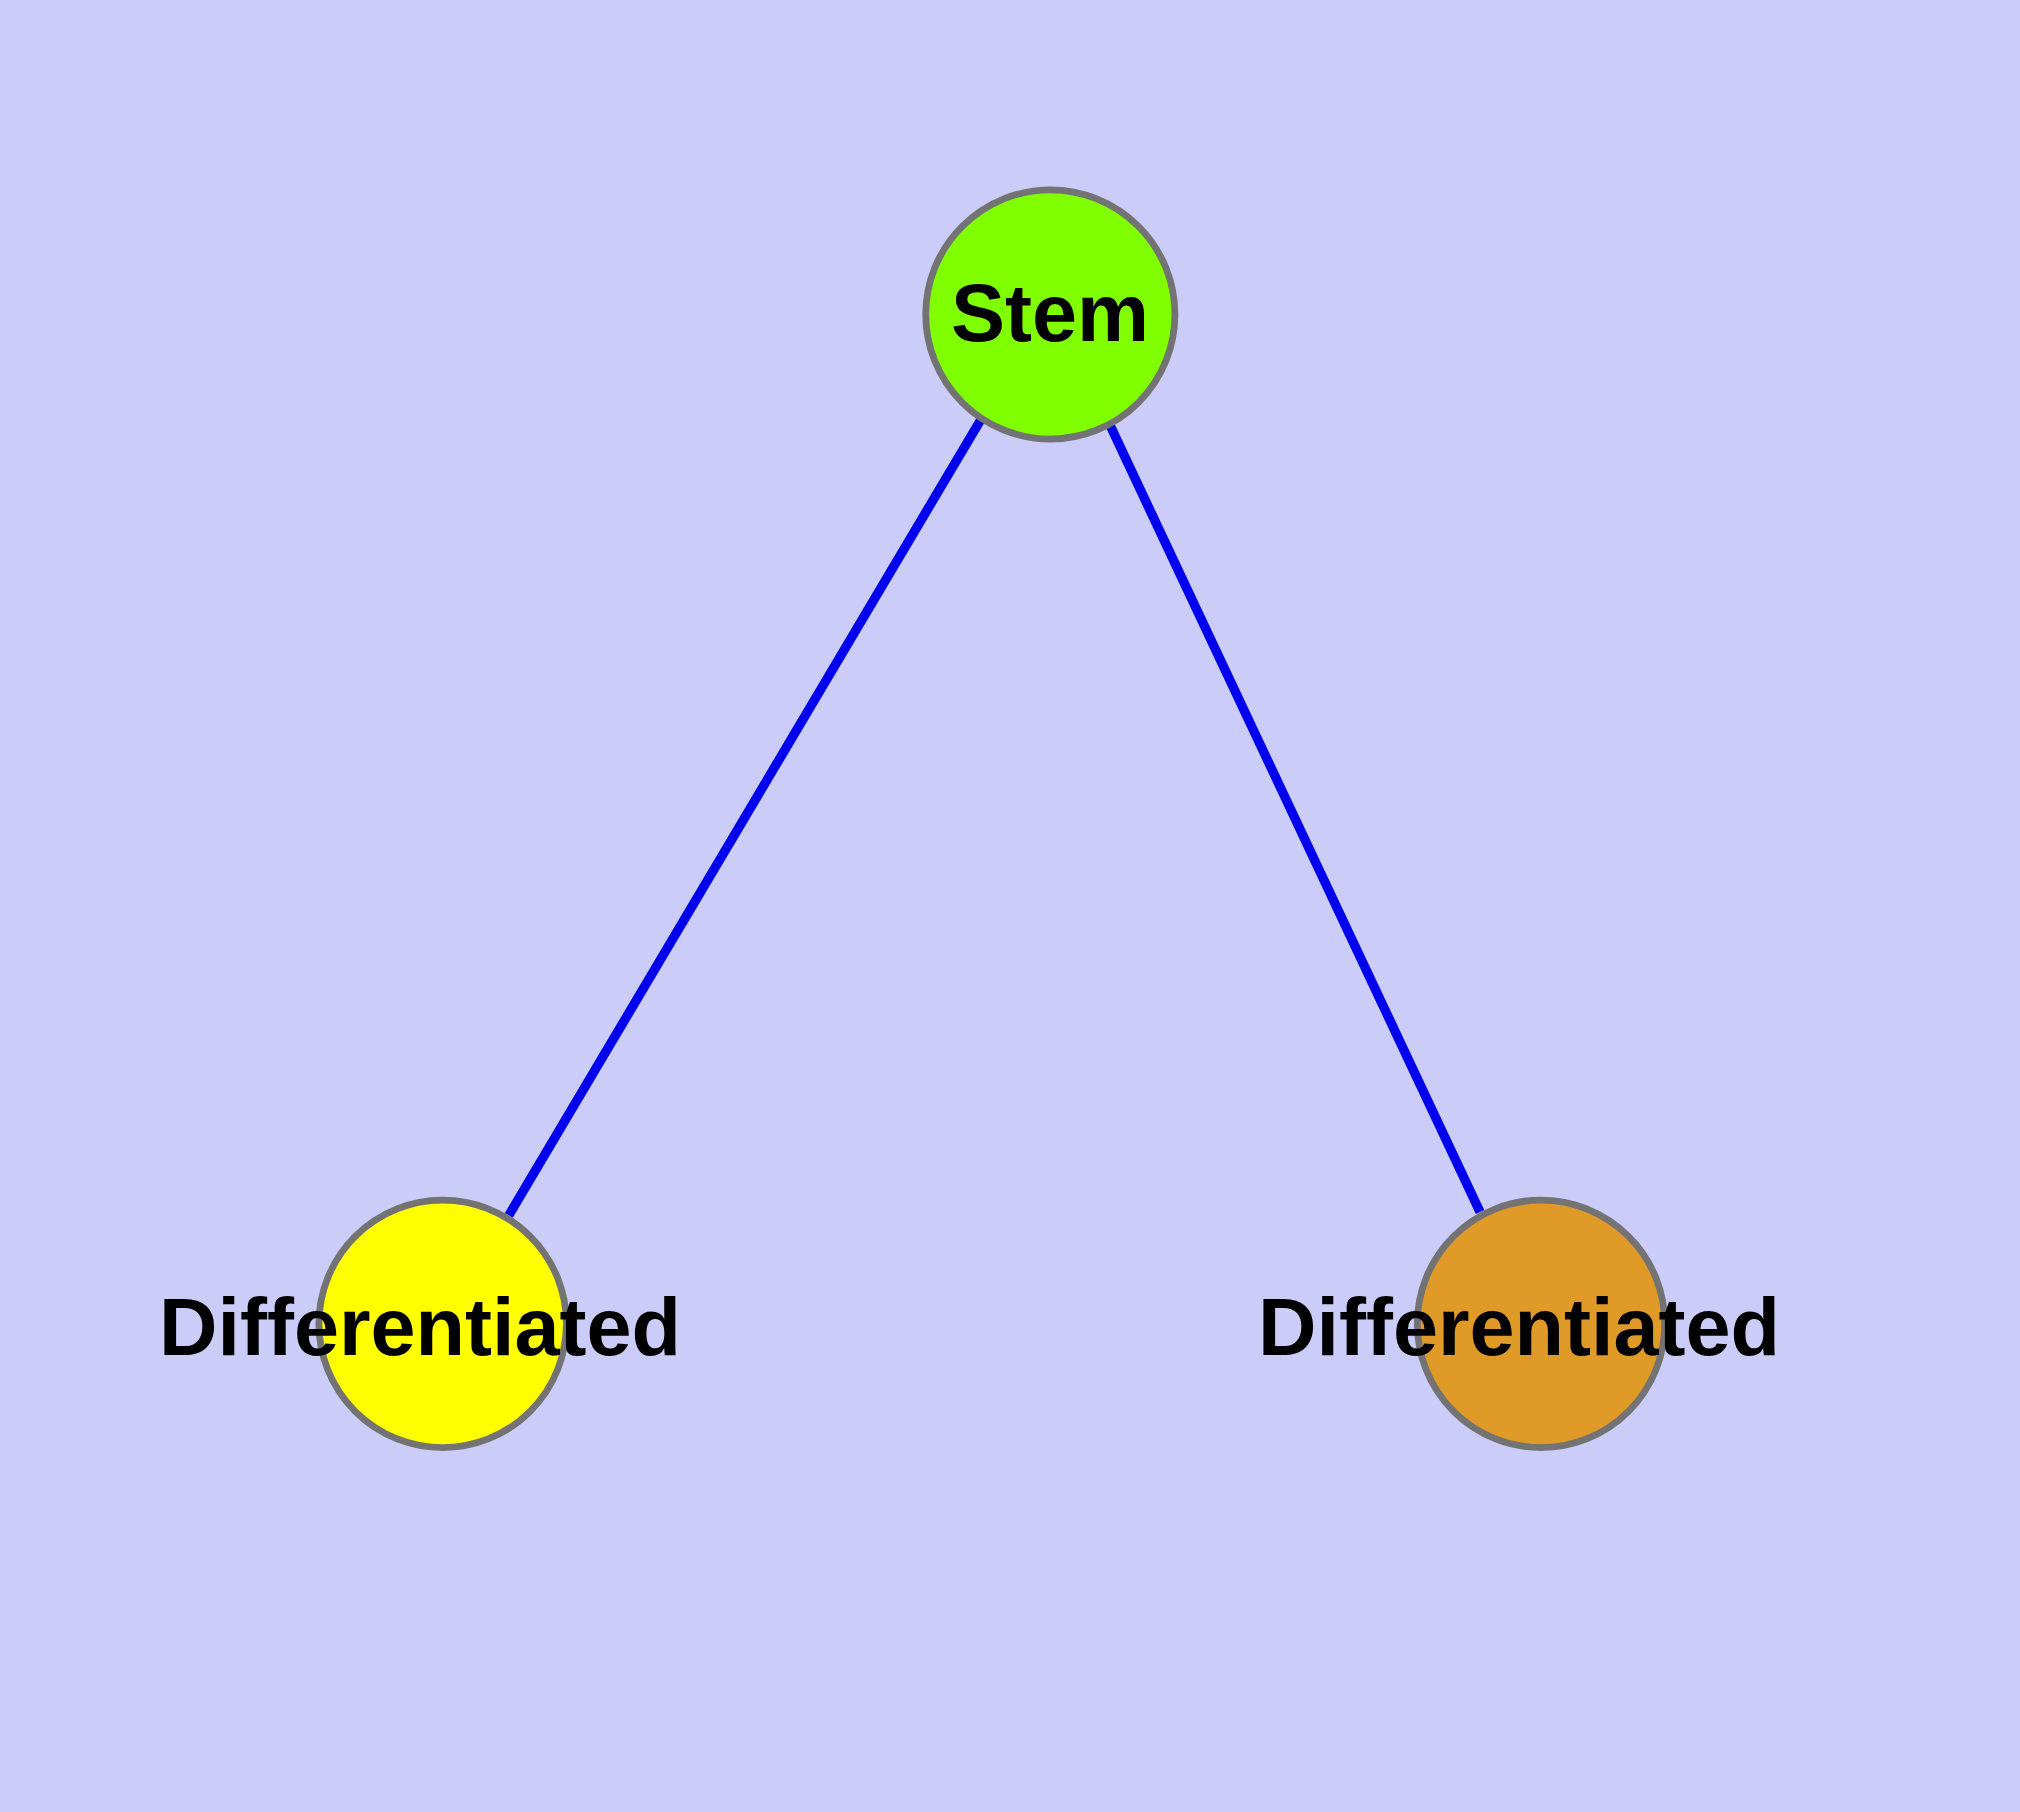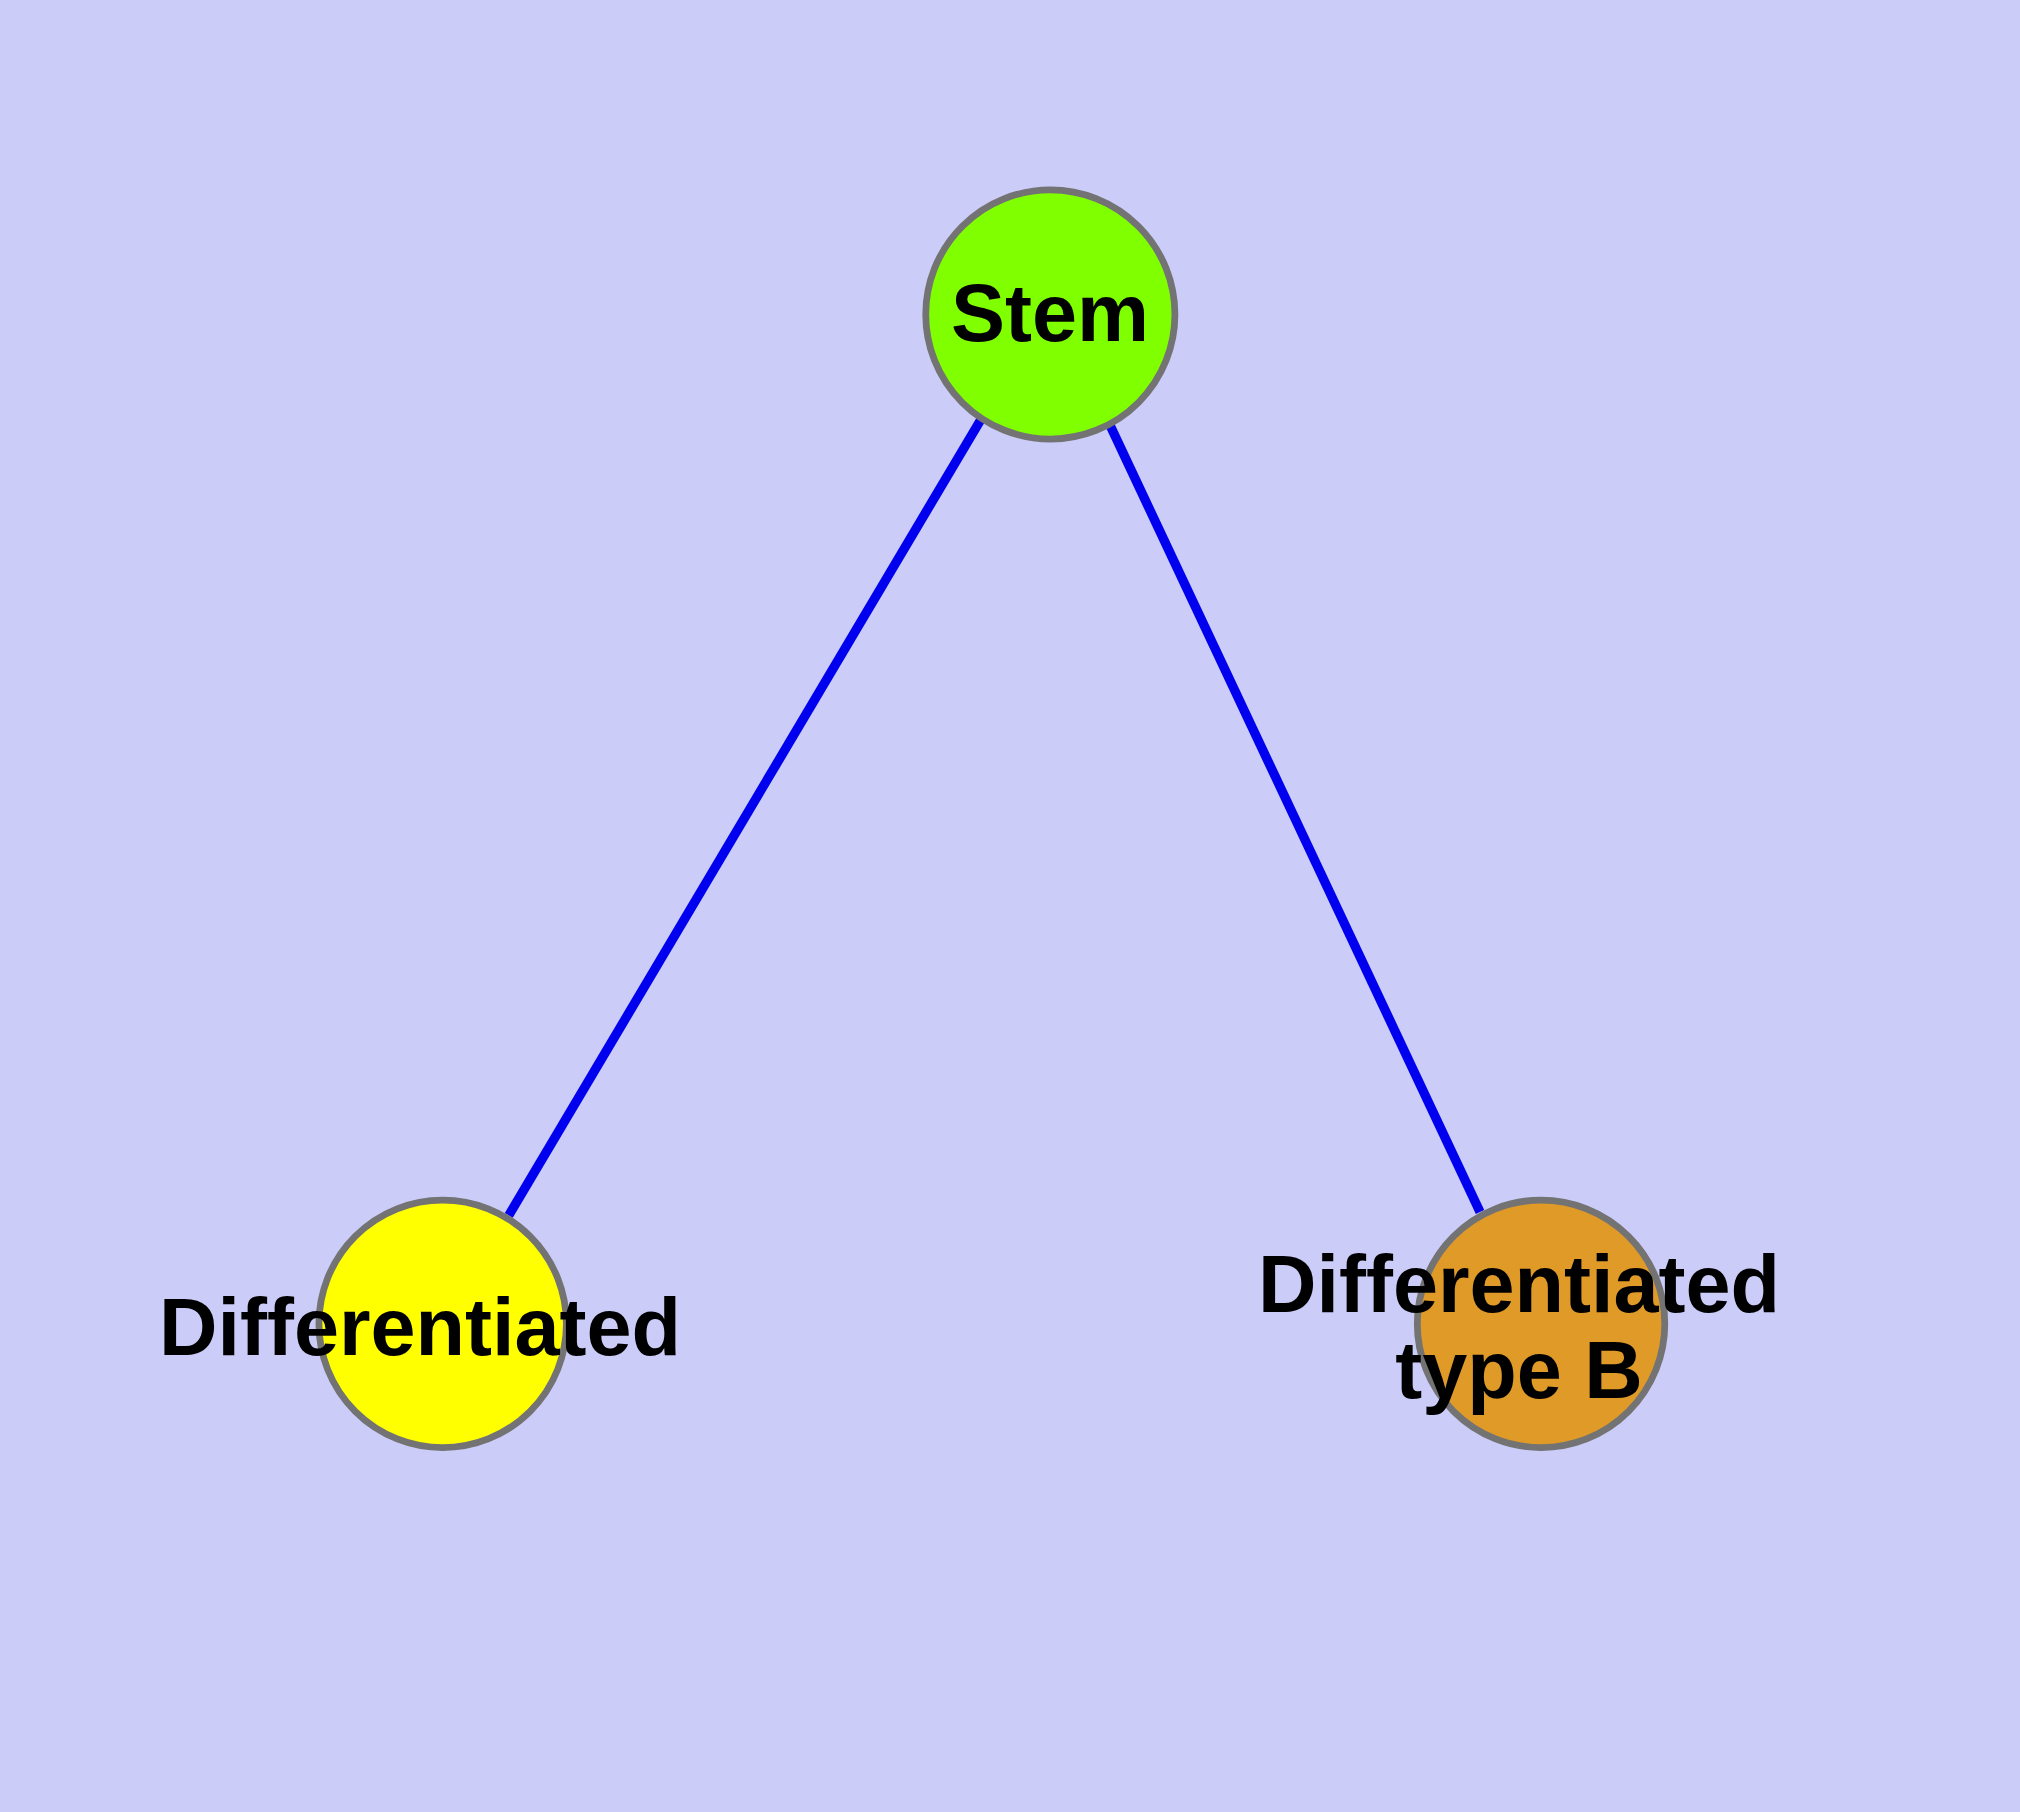--- a/index.html
+++ b/index.html
@@ -75,17 +75,16 @@
   <div class="node-label" id="label-stem">
     <span class="label-line">Stem</span>
   </div>
 
   <div class="node-label" id="label-diff-a">
     <span class="label-line">Differentiated</span>
   </div>
 
   <div class="node-label" id="label-diff-b">
     <span class="label-line">Differentiated</span>
-    <span class="label-line">type B</span>
   </div>
 
 </div>
 
 
 </body></html>

